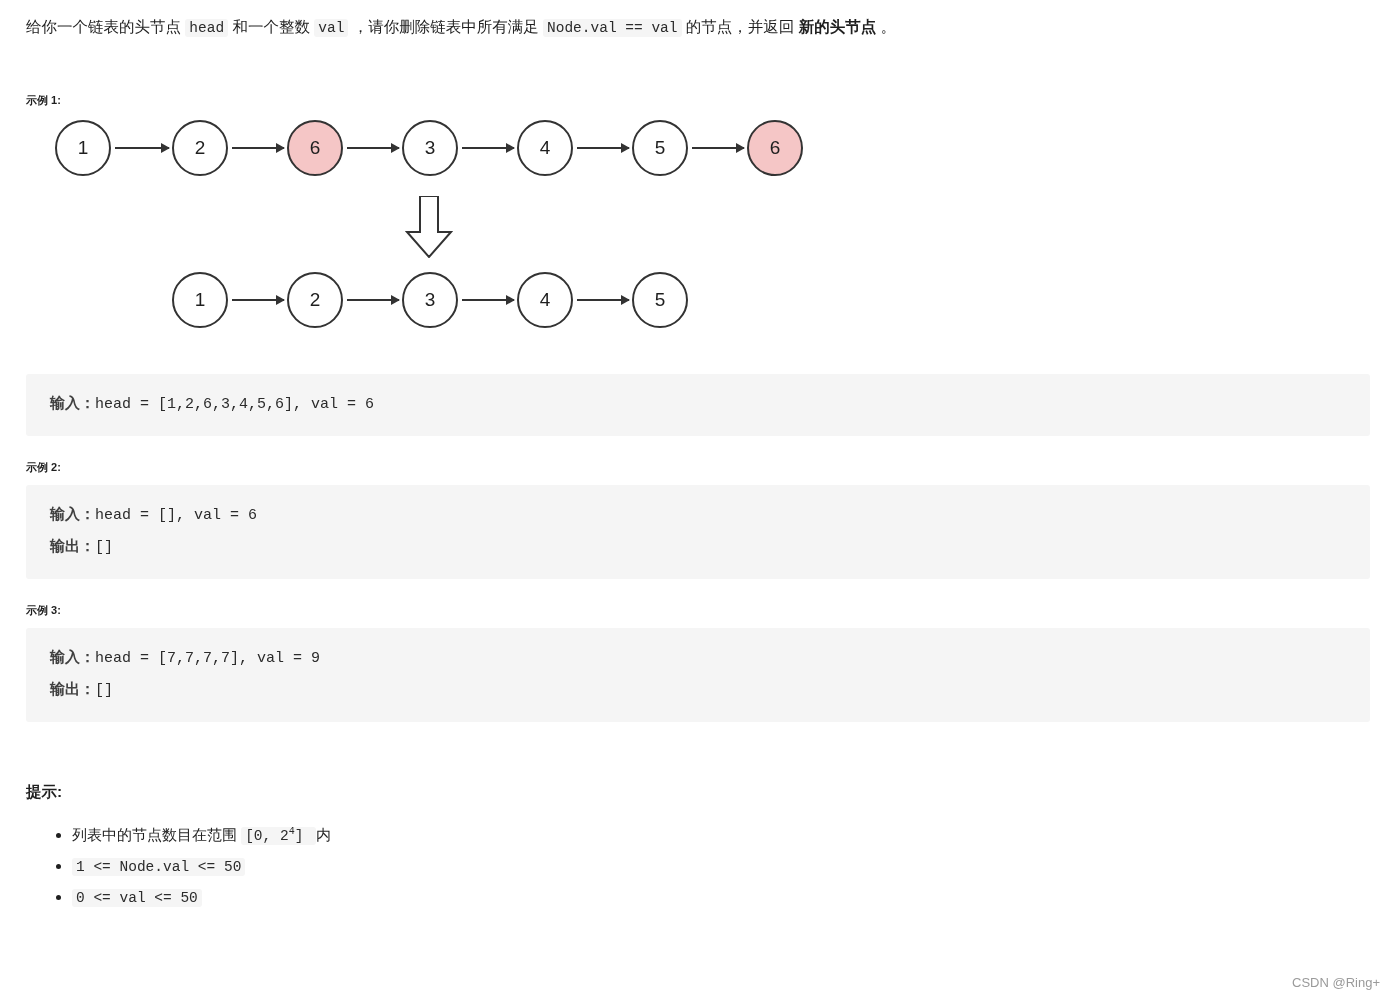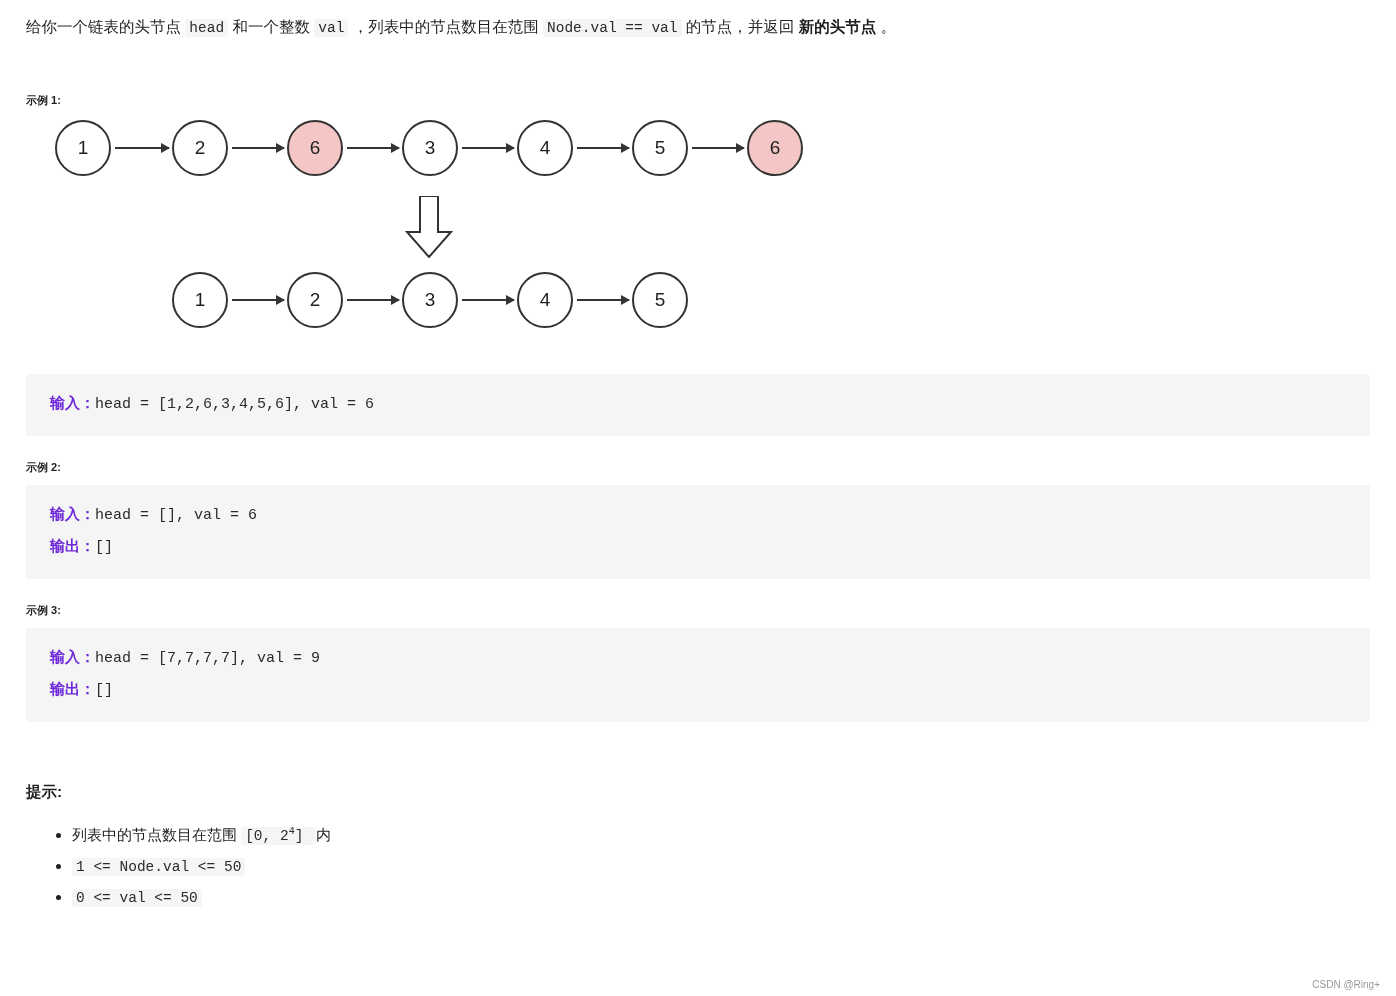--- a/index.html
+++ b/index.html
@@ -111,21 +111,21 @@
   .io-line {
     font-family: "Liberation Mono", monospace;
     font-size: 15px;
     line-height: 30px;
     color: #2b2b2b;
     white-space: pre;
   }
   .io-label {
     font-family: Liberation Serif, serif;
     font-weight: bold;
-    color: #6d28d9;
+    color: #404040;
   }
   .io-block-1 { margin-top: 4px; }
 
   .hints-title {
     font-size: 15.5px;
     font-weight: bold;
     margin-top: 60px;
   }
   ul.hints {
     margin: 14px 0 0 0;
@@ -138,31 +138,31 @@
   }
   ul.hints li code.inline {
     font-size: 14.5px;
   }
   sup { font-size: 10px; }
 
   .watermark {
     position: absolute;
     right: 16px;
     bottom: 6px;
-    font-size: 10px;
+    font-size: 13px;
     color: #9a9a9a;
     font-family: "Liberation Sans", sans-serif;
   }
 </style>
 </head>
 <body>
 
 <div class="page">
 
-  <p class="problem-statement"><span>给你一个链表的头节点 </span><code class="inline">head</code><span> 和一个整数 </span><code class="inline">val</code><span> ，列表中的节点数目在范围 </span><code class="inline">Node.val == val</code><span> 的节点，并返回 </span><span class="bold">新的头节点</span><span> 。</span></p>
+  <p class="problem-statement"><span>给你一个链表的头节点 </span><code class="inline">head</code><span> 和一个整数 </span><code class="inline">val</code><span> ，请你删除链表中所有满足 </span><code class="inline">Node.val == val</code><span> 的节点，并返回 </span><span class="bold">新的头节点</span><span> 。</span></p>
 
   <p class="example-title ex1-title">示例 1:</p>
 
   <div class="diagram">
 
     <div class="row row1">
       <div class="node" style="left:29px;">1</div>
       <div class="arrow" style="left:89px; width:54px;"></div>
       <div class="node" style="left:146px;">2</div>
       <div class="arrow" style="left:206px; width:52px;"></div>

